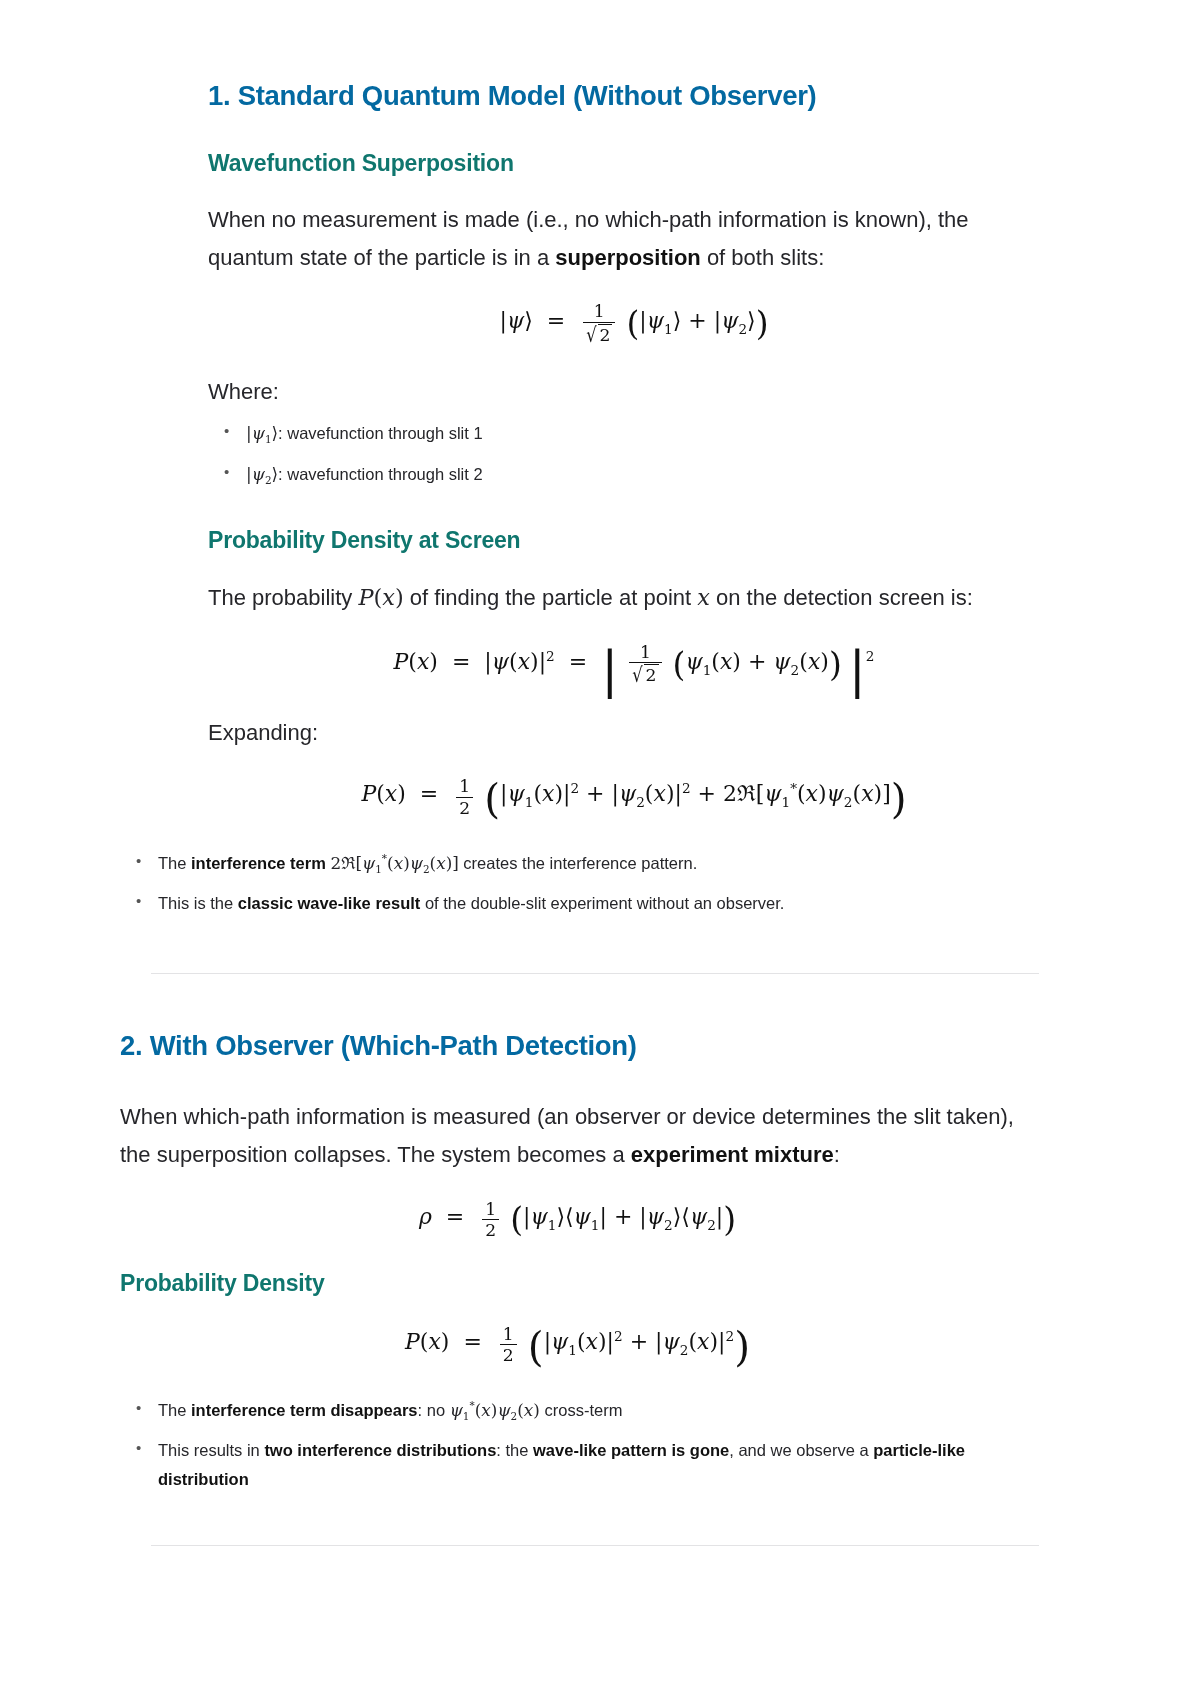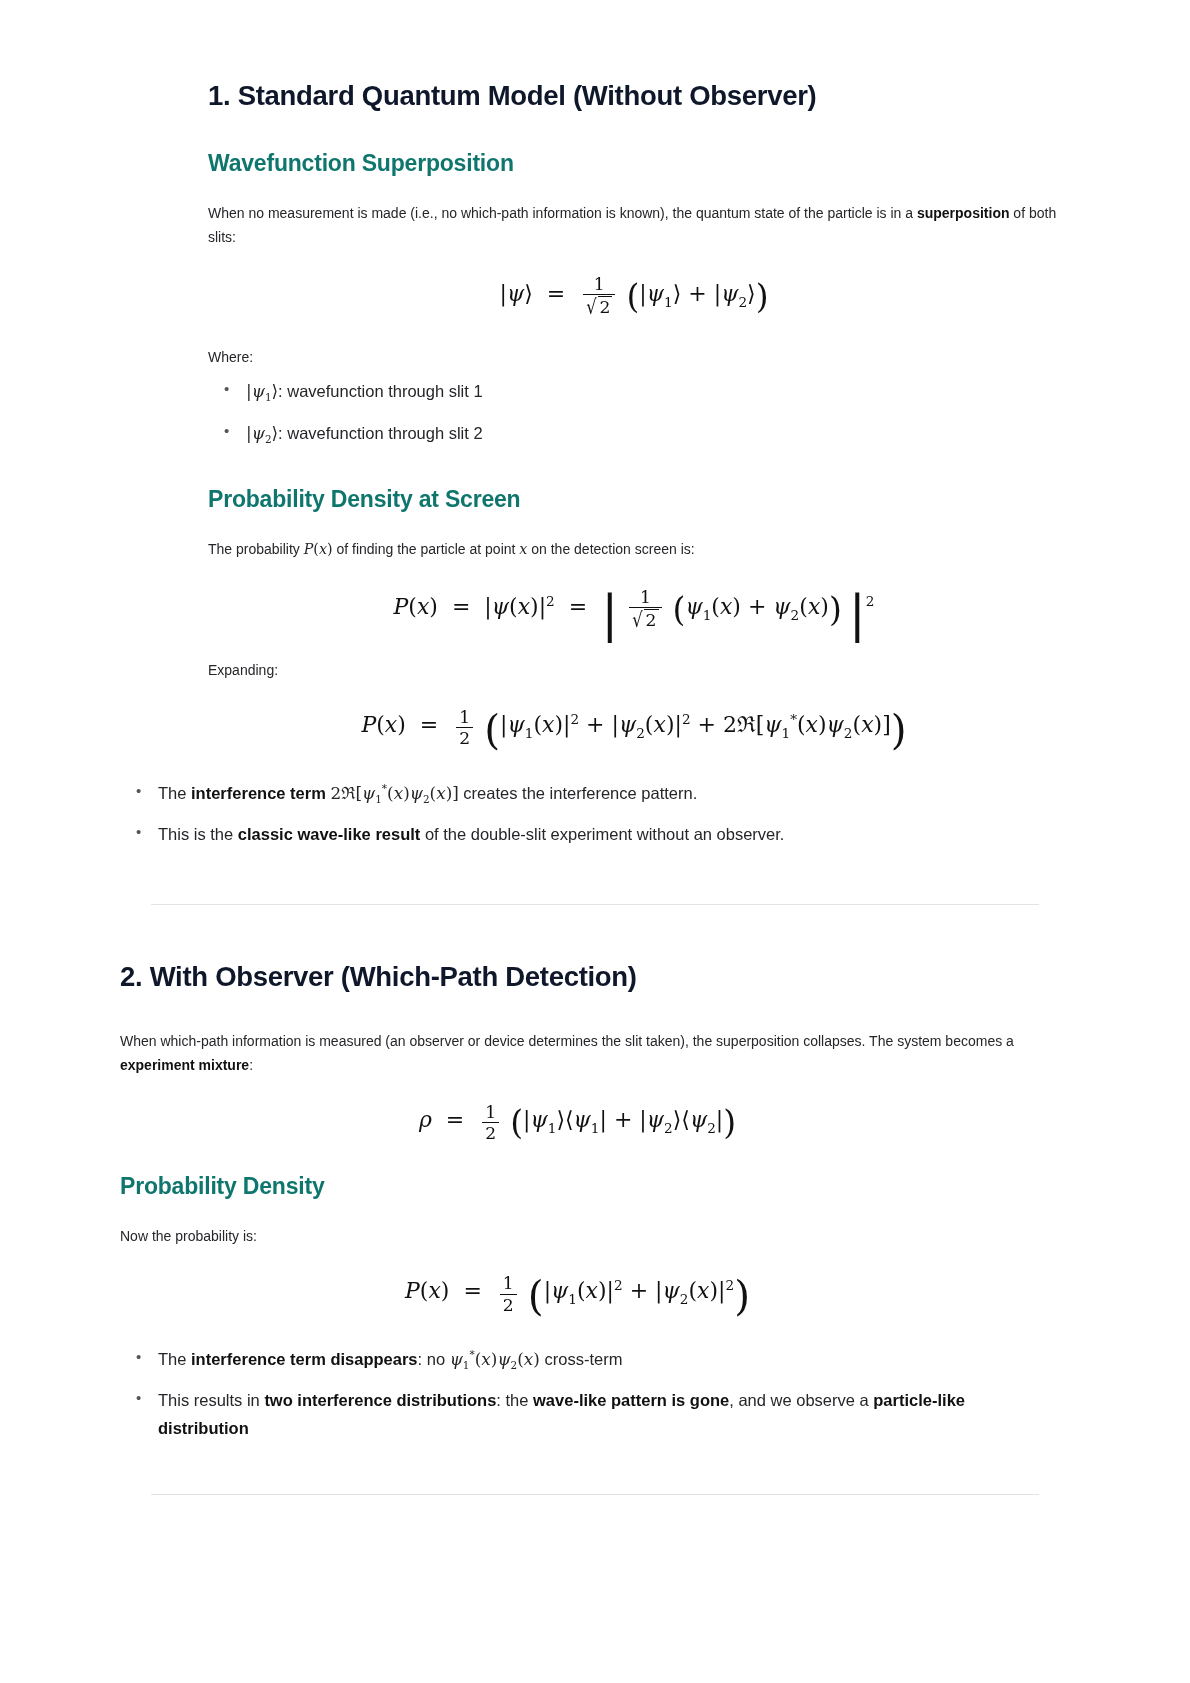--- a/index.html
+++ b/index.html
@@ -31,32 +31,32 @@
     padding-left: 120px;
     padding-right: 155px;
   }
 
   h1.doc-h1 {
     font-size: 27.5px;
     line-height: 1.3;
     font-weight: bold;
     letter-spacing: -0.3px;
     margin: 0 0 34px 0;
-    color: #0f172a;
+    color: #0369a1;
   }
   h2.doc-h2 {
     font-size: 23px;
     line-height: 1.35;
     font-weight: bold;
     letter-spacing: -0.2px;
     margin: 0 0 22px 0;
     color: #0f766e;
   }
   p.doc-p {
-    font-size: 14px;
+    font-size: 22px;
     line-height: 1.72;
     margin: 0 0 8px 0;
     color: #26262a;
   }
   b, strong { font-weight: bold; color: #111; }
 
   ul.doc-ul {
     list-style: none;
     margin: 6px 0 10px 0;
     padding: 0;
@@ -228,21 +228,20 @@
       <span class="eq-inner">
         <span class="mi">ρ</span>
         <span class="mrm">&nbsp;=&nbsp;</span>
         <span class="frac"><span class="num mrm">1</span><span class="den mrm">2</span></span>
         <span class="big-paren">(</span><span class="mrm">|</span><span class="mi">ψ</span><sub class="sb">1</sub><span class="mrm">⟩⟨</span><span class="mi">ψ</span><sub class="sb">1</sub><span class="mrm">|&nbsp;+&nbsp;|</span><span class="mi">ψ</span><sub class="sb">2</sub><span class="mrm">⟩⟨</span><span class="mi">ψ</span><sub class="sb">2</sub><span class="mrm">|</span><span class="big-paren">)</span>
       </span>
     </div>
 
     <h2 class="doc-h2">Probability Density</h2>
 
-    <p class="doc-p">Now the probability is:</p>
 
     <div class="eq">
       <span class="eq-inner">
         <span class="mi">P</span><span class="mrm">(</span><span class="mi">x</span><span class="mrm">)</span>
         <span class="mrm">&nbsp;=&nbsp;</span>
         <span class="frac"><span class="num mrm">1</span><span class="den mrm">2</span></span>
         <span class="bigger-paren">(</span><span class="mrm">|</span><span class="mi">ψ</span><sub class="sb">1</sub><span class="mrm">(</span><span class="mi">x</span><span class="mrm">)|</span><sup class="exp">2</sup><span class="mrm">&nbsp;+&nbsp;|</span><span class="mi">ψ</span><sub class="sb">2</sub><span class="mrm">(</span><span class="mi">x</span><span class="mrm">)|</span><sup class="exp">2</sup><span class="bigger-paren">)</span>
       </span>
     </div>
 

